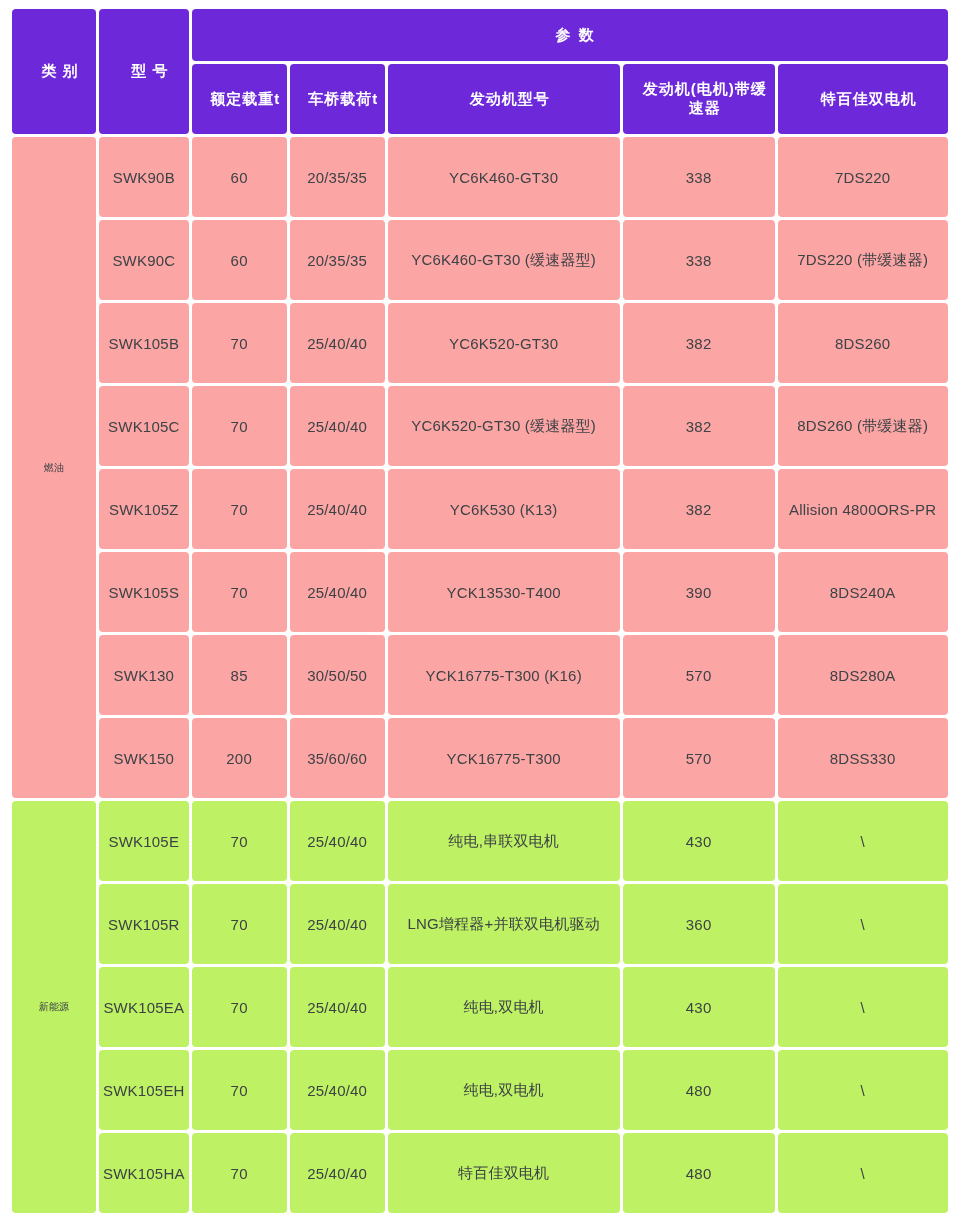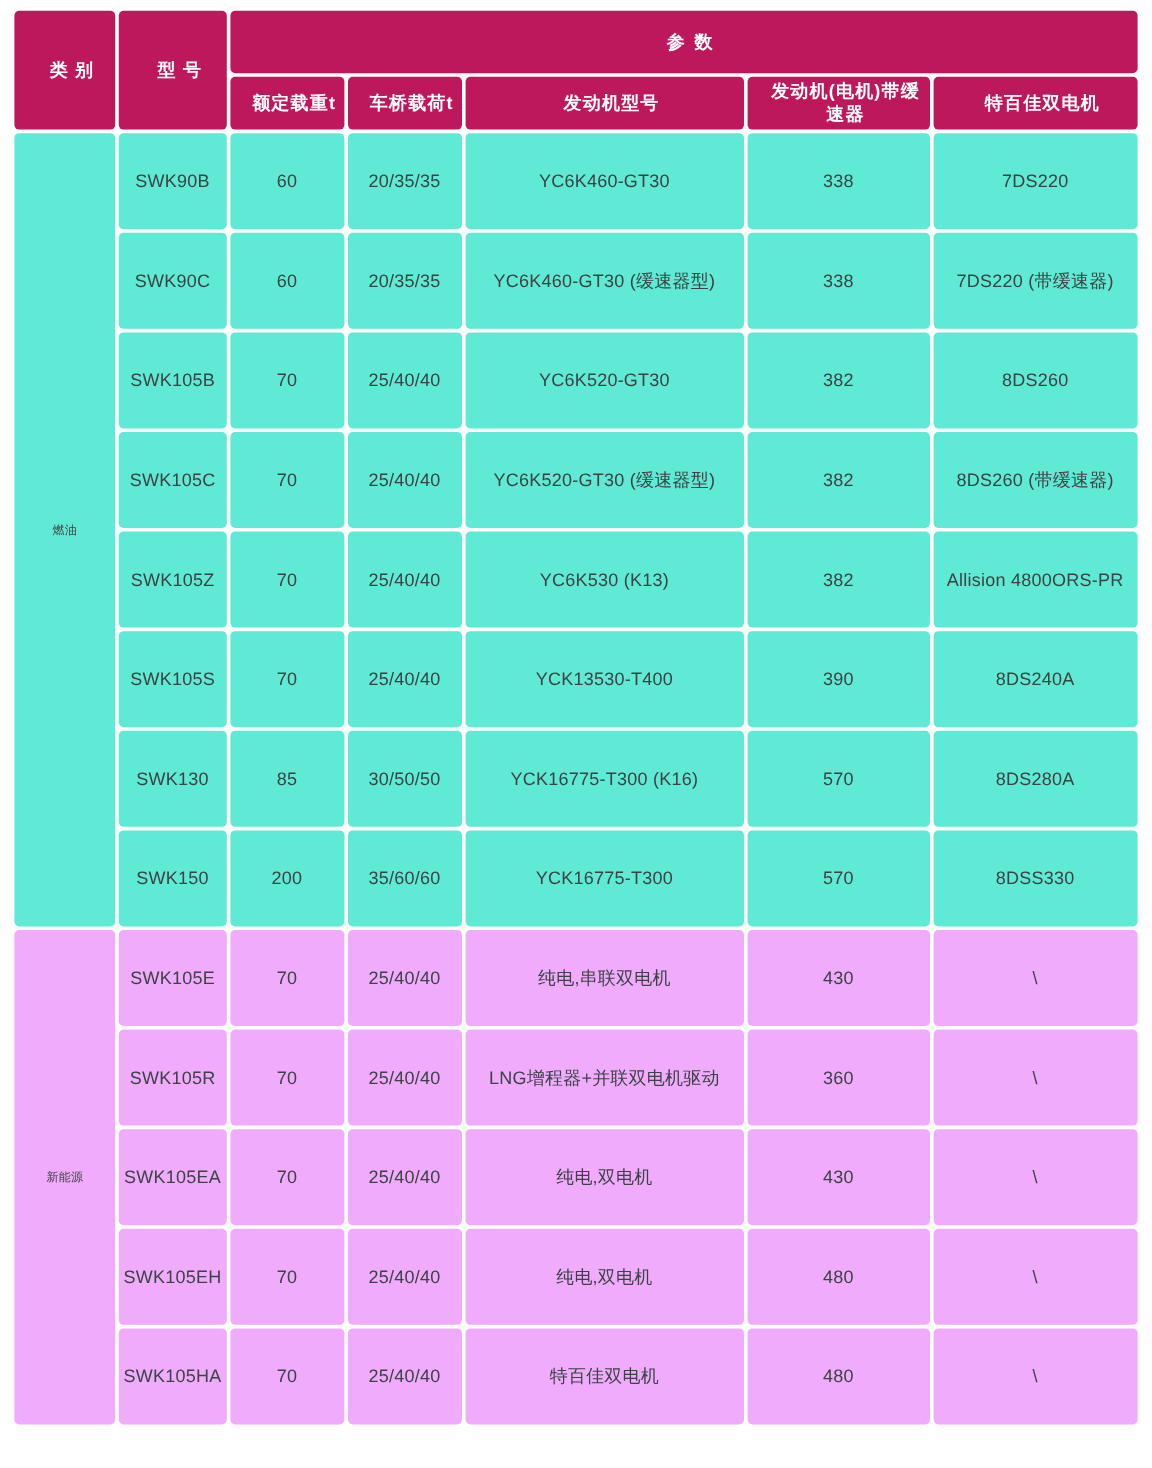--- a/index.html
+++ b/index.html
@@ -18,38 +18,38 @@
     margin: 6px 0 0 9px;
   }
   th, td {
     text-align: center;
     vertical-align: middle;
     border-radius: 4px;
     overflow: hidden;
     padding: 0 4px;
   }
   thead tr.tier1 { height: 52px; }
-  thead tr.tier2 { height: 44px; }
+  thead tr.tier2 { height: 70px; }
   tbody tr { height: 80px; }
   th {
-    background: #be185d;
+    background: #6d28d9;
     color: #ffffff;
     font-weight: bold;
     font-size: 15px;
     letter-spacing: 1px;
     padding-left: 16px;
   }
   th.group { letter-spacing: 2px; }
   td {
     font-size: 15px;
     color: #3d4245;
     letter-spacing: 0.2px;
   }
-  tr.s0 td { background: #5eead4; }
-  tr.s1 td { background: #f0abfc; }
+  tr.s0 td { background: #fca5a5; }
+  tr.s1 td { background: #bef264; }
   td.cat { font-size: 10px; }
 </style>
 </head>
 <body>
 
 <table class="spec">
   <colgroup>
     <col style="width:84px">
     <col style="width:89px">
     <col style="width:95px">

